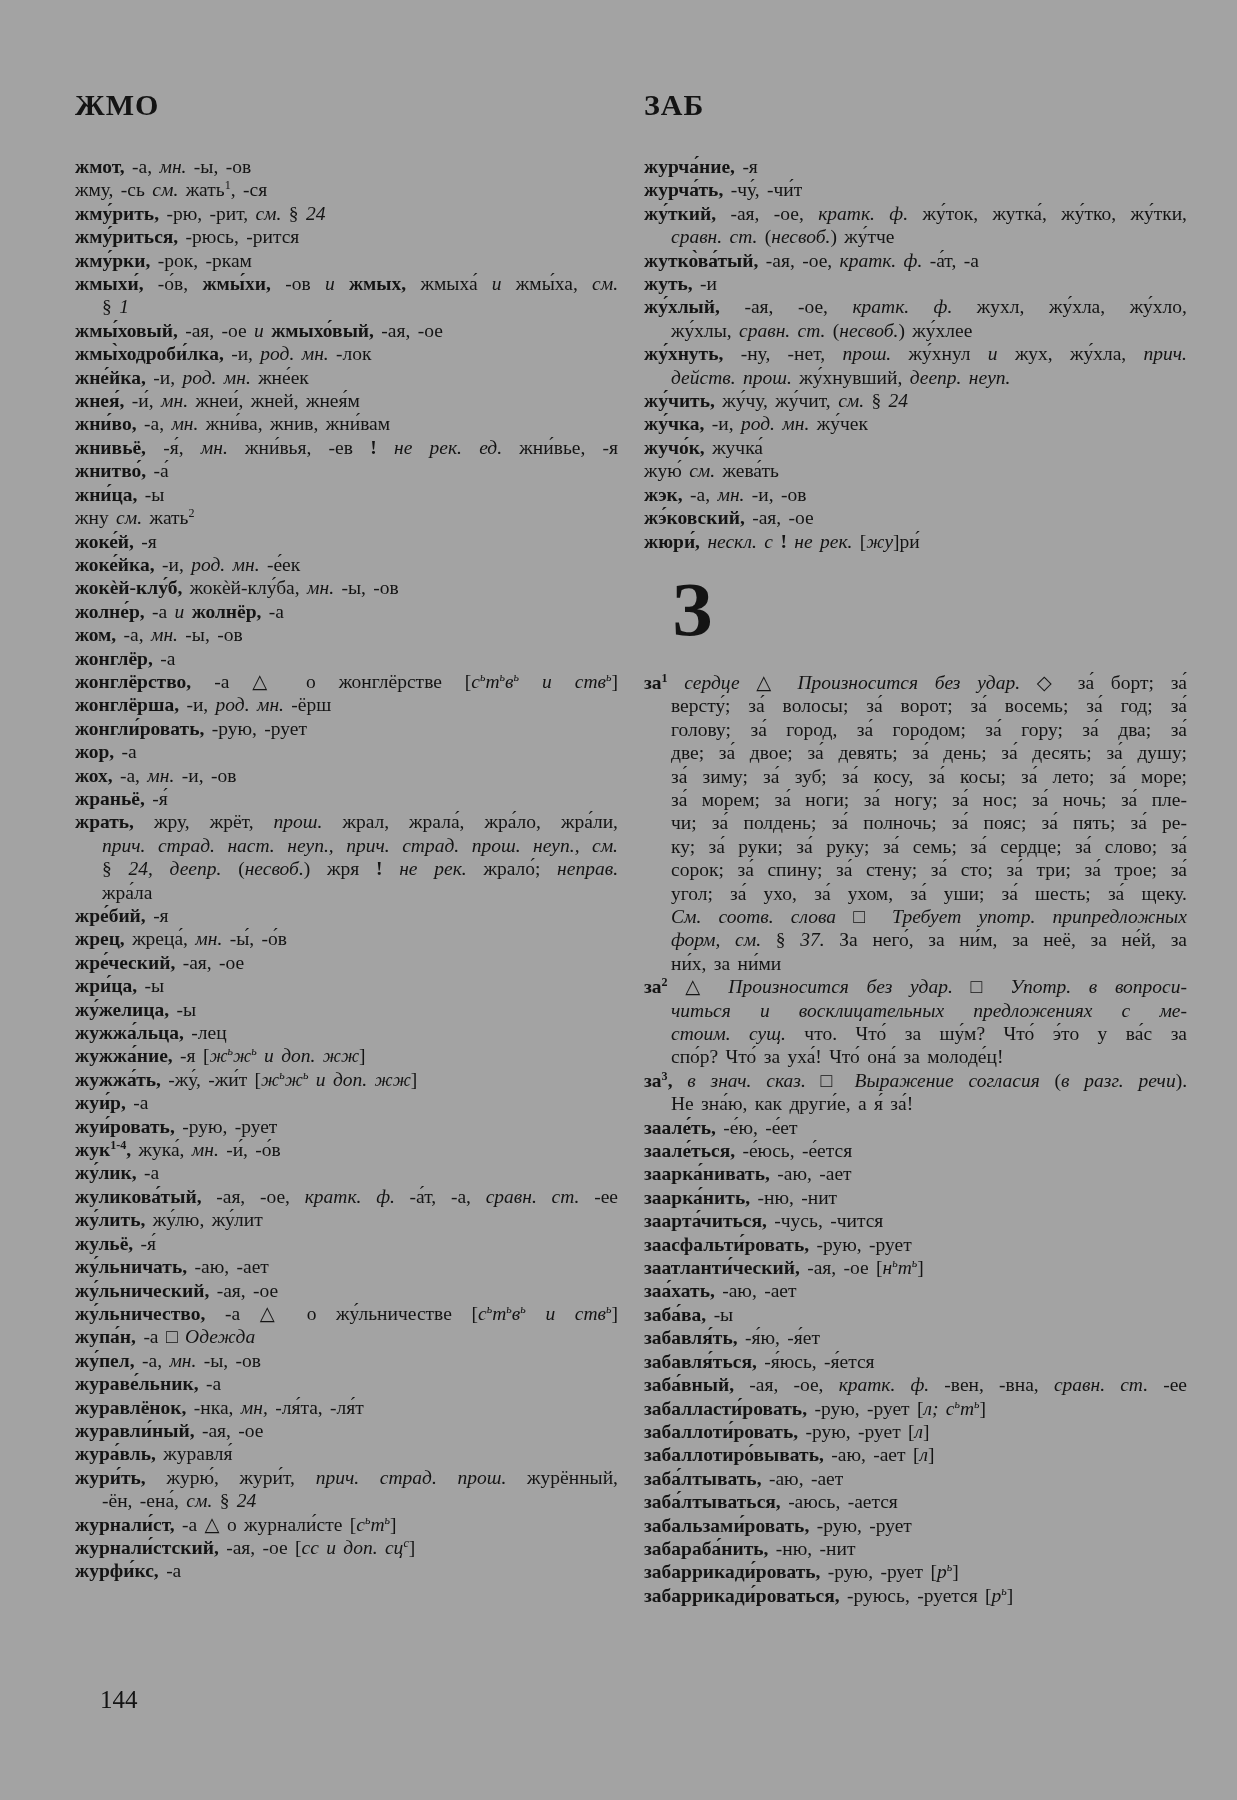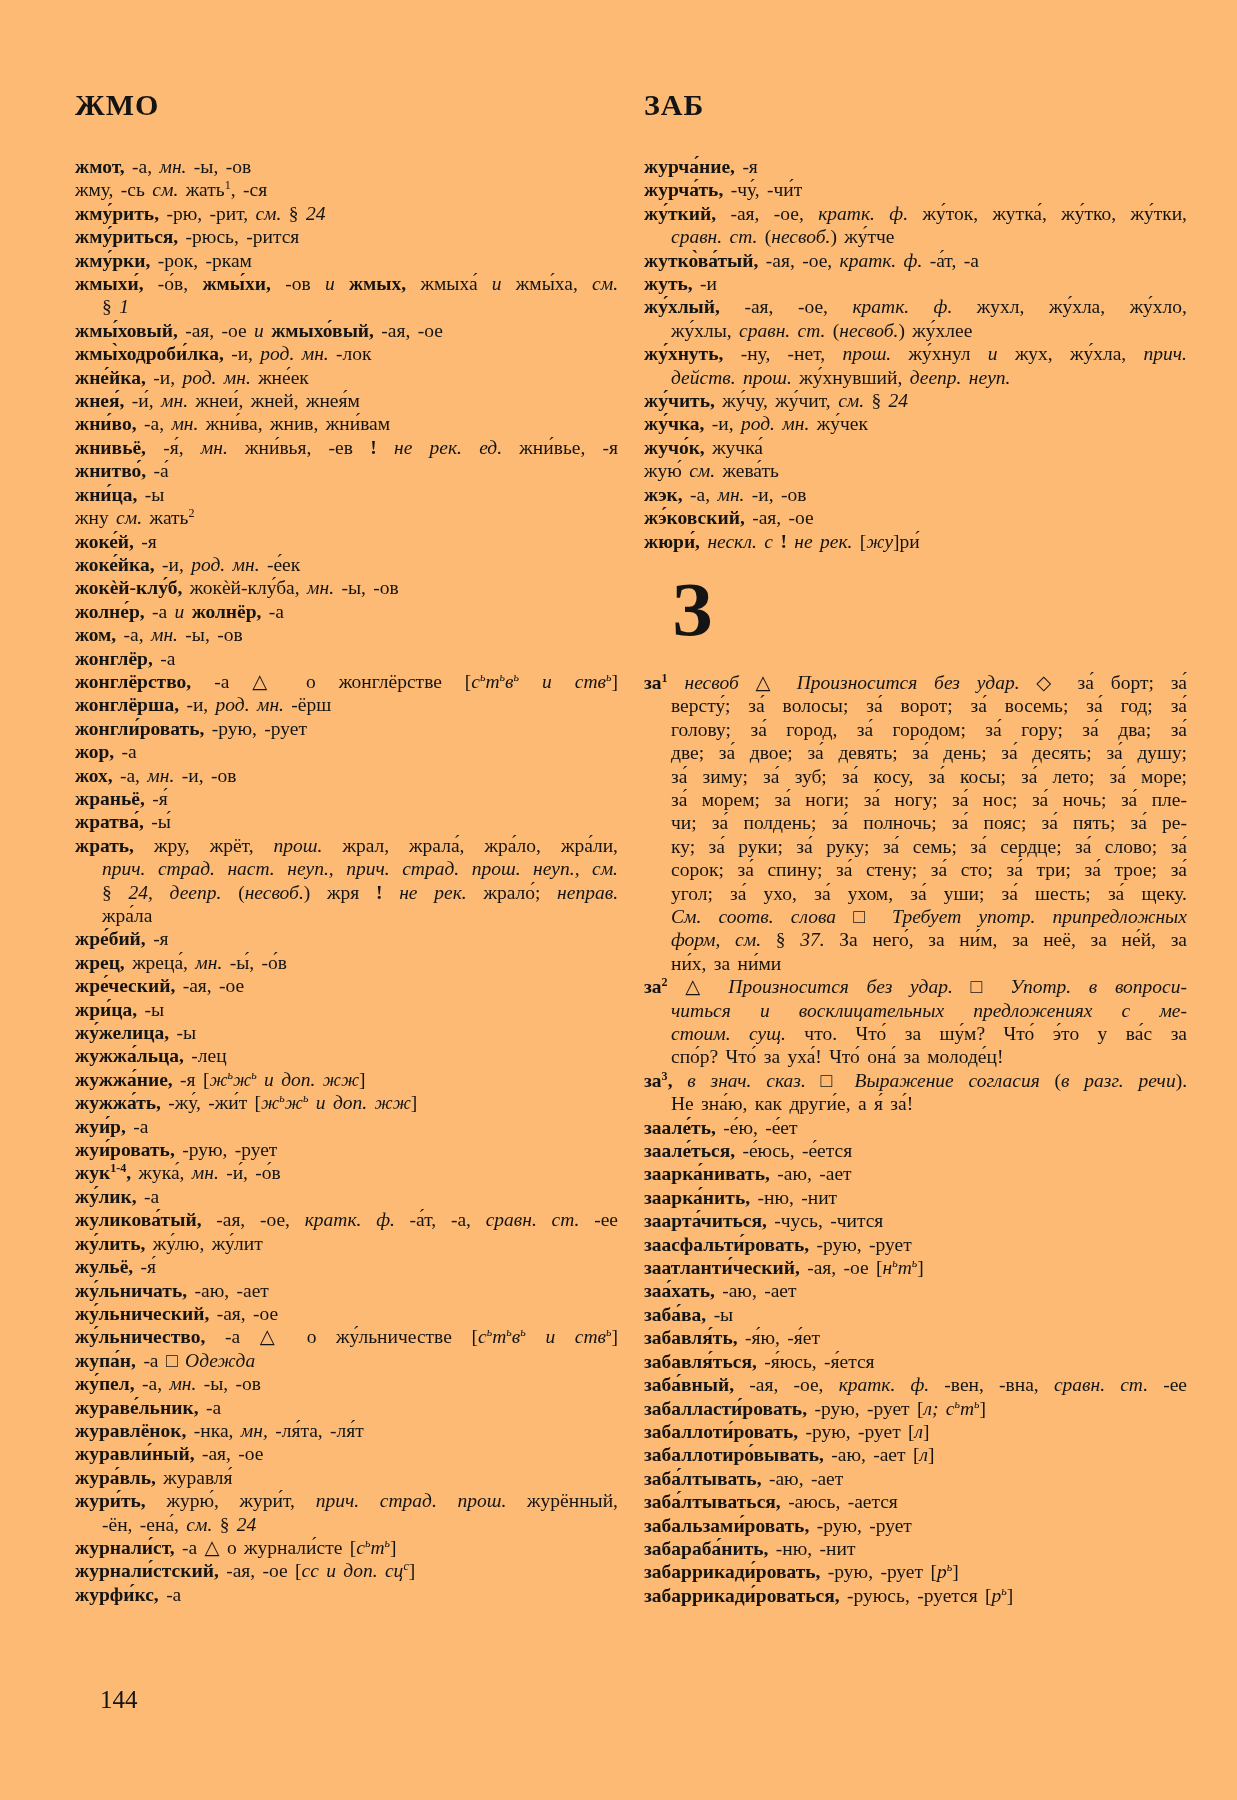--- a/index.html
+++ b/index.html
@@ -1,19 +1,19 @@
 <!DOCTYPE html>
 <html><head>
 <meta charset="utf-8">
 <style>
   html,body{margin:0;padding:0;background:#e8e8e4;}
   #page{
     position:relative;
     width:1237px;height:1800px;
-    background:#fdba74;
+    background:#a3a3a3;
     font-family:"Liberation Serif","DejaVu Serif",serif;
     color:#141414;
     overflow:hidden;
   }
   #cols{
     position:absolute;left:75px;top:88px;right:50px;
     display:flex;gap:26px;
   }
   .col{flex:1 1 0;min-width:0;}
   .col-header{
@@ -68,21 +68,20 @@
           <div class="line"><b>жокѐй-клу́б,</b> жокѐй-клу́ба, <i>мн.</i> -ы, -ов</div>
           <div class="line"><b>жолне́р,</b> -а <i>и</i> <b>жолнёр,</b> -а</div>
           <div class="line"><b>жом,</b> -а, <i>мн.</i> -ы, -ов</div>
           <div class="line"><b>жонглёр,</b> -а</div>
           <div class="line j"><b>жонглёрство,</b> -а △ о жонглёрстве [<i>с<sup>ь</sup>т<sup>ь</sup>в<sup>ь</sup> и ств<sup>ь</sup></i>]</div>
           <div class="line"><b>жонглёрша,</b> -и, <i>род. мн.</i> -ёрш</div>
           <div class="line"><b>жонгли́ровать,</b> -рую, -рует</div>
           <div class="line"><b>жор,</b> -а</div>
           <div class="line"><b>жох,</b> -а, <i>мн.</i> -и, -ов</div>
           <div class="line"><b>жраньё,</b> -я́</div>
-          <div class="line"><b>жратва́,</b> -ы́</div>
           <div class="line j"><b>жрать,</b> жру, жрёт, <i>прош.</i> жрал, жрала́, жра́ло, жра́ли,</div>
           <div class="line ind j"><i>прич. страд. наст. неуп., прич. страд. прош. неуп., см.</i></div>
           <div class="line ind j">§ <i>24, деепр.</i> (<i>несвоб.</i>) жря <b>!</b> <i>не рек.</i> жрало́; <i>неправ.</i></div>
           <div class="line ind">жра́ла</div>
           <div class="line"><b>жре́бий,</b> -я</div>
           <div class="line"><b>жрец,</b> жреца́, <i>мн.</i> -ы́, -о́в</div>
           <div class="line"><b>жре́ческий,</b> -ая, -ое</div>
           <div class="line"><b>жри́ца,</b> -ы</div>
           <div class="line"><b>жу́желица,</b> -ы</div>
           <div class="line"><b>жужжа́льца,</b> -лец</div>
@@ -125,21 +124,21 @@
           <div class="line j"><b>жу́хнуть,</b> -ну, -нет, <i>прош.</i> жу́хнул <i>и</i> жух, жу́хла, <i>прич.</i></div>
           <div class="line ind"><i>действ. прош.</i> жу́хнувший, <i>деепр. неуп.</i></div>
           <div class="line"><b>жу́чить,</b> жу́чу, жу́чит, <i>см.</i> § <i>24</i></div>
           <div class="line"><b>жу́чка,</b> -и, <i>род. мн.</i> жу́чек</div>
           <div class="line"><b>жучо́к,</b> жучка́</div>
           <div class="line">жую́ <i>см.</i> жева́ть</div>
           <div class="line"><b>жэк,</b> -а, <i>мн.</i> -и, -ов</div>
           <div class="line"><b>жэ́ковский,</b> -ая, -ое</div>
           <div class="line"><b>жюри́,</b> <i>нескл. с</i> <b>!</b> <i>не рек.</i> [<i>жу</i>]ри́</div>
           <div class="big-letter">З</div>
-          <div class="line j"><b>за<sup>1</sup></b> <i>несвоб</i> △ <i>Произносится без удар.</i> ◇ за́ борт; за́</div>
+          <div class="line j"><b>за<sup>1</sup></b> <i>сердце</i> △ <i>Произносится без удар.</i> ◇ за́ борт; за́</div>
           <div class="line ind j">версту́; за́ волосы; за́ ворот; за́ восемь; за́ год; за́</div>
           <div class="line ind j">голову; за́ город, за́ городом; за́ гору; за́ два; за́</div>
           <div class="line ind j">две; за́ двое; за́ девять; за́ день; за́ десять; за́ душу;</div>
           <div class="line ind j">за́ зиму; за́ зуб; за́ косу, за́ косы; за́ лето; за́ море;</div>
           <div class="line ind j">за́ морем; за́ ноги; за́ ногу; за́ нос; за́ ночь; за́ пле-</div>
           <div class="line ind j">чи; за́ полдень; за́ полночь; за́ пояс; за́ пять; за́ ре-</div>
           <div class="line ind j">ку; за́ руки; за́ руку; за́ семь; за́ сердце; за́ слово; за́</div>
           <div class="line ind j">сорок; за́ спину; за́ стену; за́ сто; за́ три; за́ трое; за́</div>
           <div class="line ind j">угол; за́ ухо, за́ ухом, за́ уши; за́ шесть; за́ щеку.</div>
           <div class="line ind j"><i>См. соотв. слова</i> □ <i>Требует употр. припредложных</i></div>

